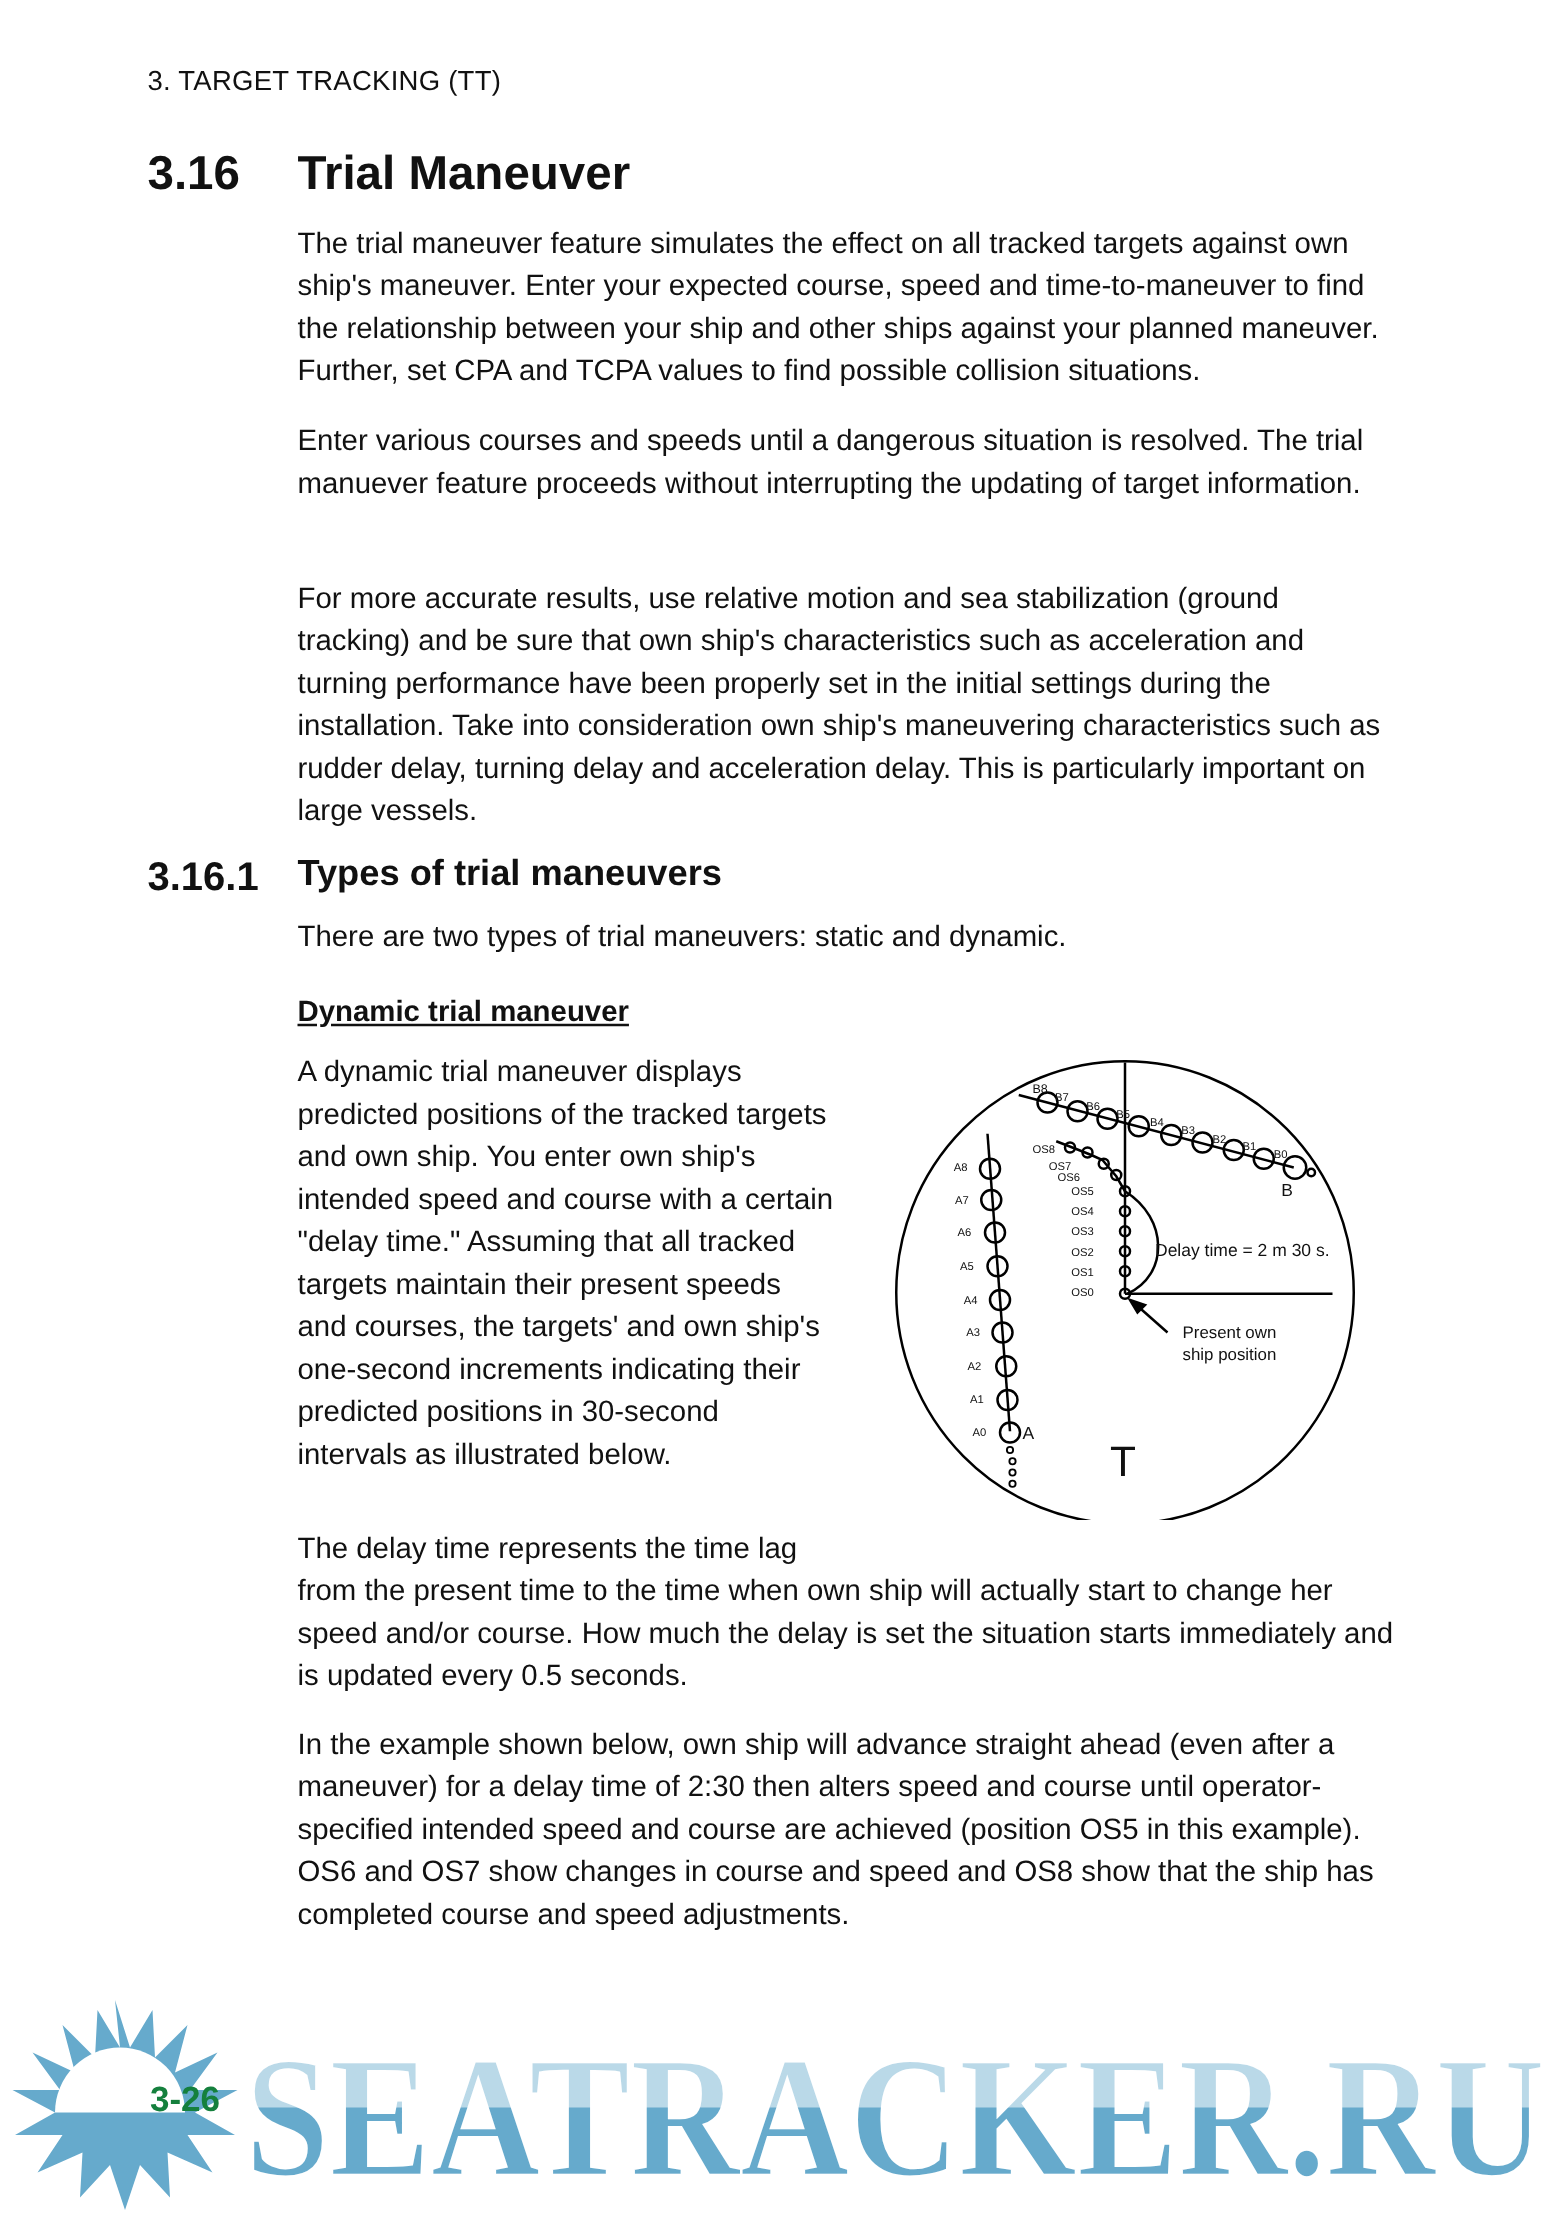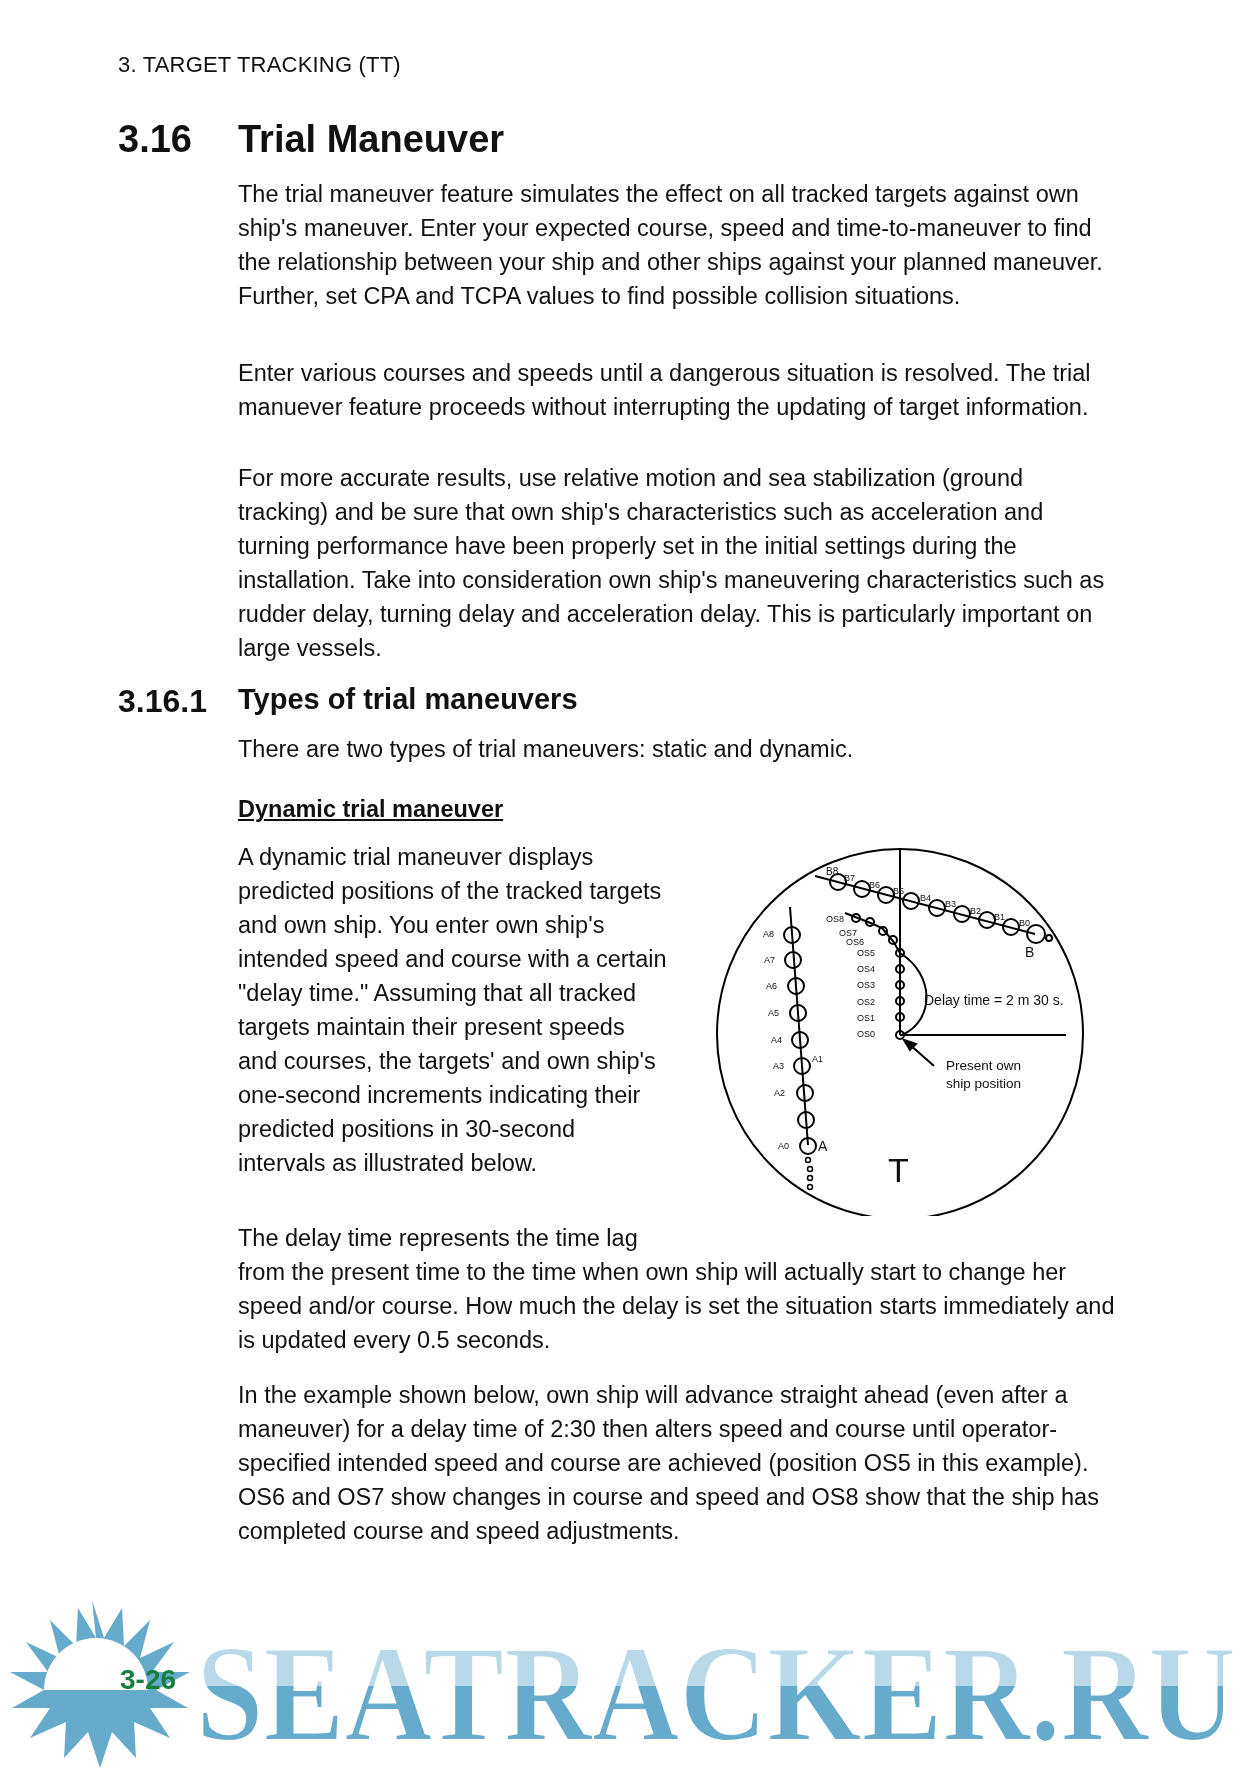--- a/index.html
+++ b/index.html
@@ -20,21 +20,21 @@
 </style>
 </head>
 <body>
 
 <div class="abs running-head">3. TARGET TRACKING (TT)</div>
 
 <div class="abs h1-num">3.16</div>
 <div class="abs h1-title">Trial Maneuver</div>
 
 <div class="abs para" style="top:177px;">The trial maneuver feature simulates the effect on all tracked targets against own ship's maneuver. Enter your expected course, speed and time-to-maneuver to find the relationship between your ship and other ships against your planned maneuver. Further, set CPA and TCPA values to find possible collision situations.</div>
-<div class="abs para" style="top:335px;margin-top:21px;">Enter various courses and speeds until a dangerous situation is resolved. The trial manuever feature proceeds without interrupting the updating of target information.</div>
+<div class="abs para" style="top:335px;">Enter various courses and speeds until a dangerous situation is resolved. The trial manuever feature proceeds without interrupting the updating of target information.</div>
 <div class="abs para" style="top:461px;">For more accurate results, use relative motion and sea stabilization (ground tracking) and be sure that own ship's characteristics such as acceleration and turning performance have been properly set in the initial settings during the installation. Take into consideration own ship's maneuvering characteristics such as rudder delay, turning delay and acceleration delay. This is particularly important on large vessels.</div>
 
 <div class="abs h2-num">3.16.1</div>
 <div class="abs h2-title">Types of trial maneuvers</div>
 
 <div class="abs para" style="top:732px;">There are two types of trial maneuvers: static and dynamic.</div>
 <div class="abs subhead">Dynamic trial maneuver</div>
 
 <div class="abs para narrow" style="top:840px;">
   <div>A dynamic trial maneuver displays</div>
@@ -126,21 +126,21 @@
 <div class="abs" style="font-size:9px; left:1019px; top:918px;">B0</div>
 <div class="abs" style="font-size:14px; left:1025px; top:944px;">B</div>
 
 <div class="abs" style="font-size:9px; left:763px; top:929px;">A8</div>
 <div class="abs" style="font-size:9px; left:764px; top:955px;">A7</div>
 <div class="abs" style="font-size:9px; left:766px; top:981px;">A6</div>
 <div class="abs" style="font-size:9px; left:768px; top:1008px;">A5</div>
 <div class="abs" style="font-size:9px; left:771px; top:1035px;">A4</div>
 <div class="abs" style="font-size:9px; left:773px; top:1061px;">A3</div>
 <div class="abs" style="font-size:9px; left:774px; top:1088px;">A2</div>
-<div class="abs" style="font-size:9px; left:776px; top:1054px;margin-left:36px;">A1</div>
+<div class="abs" style="font-size:9px; left:776px; top:1114px;">A1</div>
 <div class="abs" style="font-size:9px; left:778px; top:1141px;">A0</div>
 <div class="abs" style="font-size:14px; left:818px; top:1138px;">A</div>
 
 <div class="abs" style="font-size:9px; left:826px; top:914px;">OS8</div>
 <div class="abs" style="font-size:9px; left:839px; top:928px;">OS7</div>
 <div class="abs" style="font-size:9px; left:846px; top:937px;">OS6</div>
 <div class="abs" style="font-size:9px; left:857px; top:948px;">OS5</div>
 <div class="abs" style="font-size:9px; left:857px; top:964px;">OS4</div>
 <div class="abs" style="font-size:9px; left:857px; top:980px;">OS3</div>
 <div class="abs" style="font-size:9px; left:857px; top:997px;">OS2</div>

